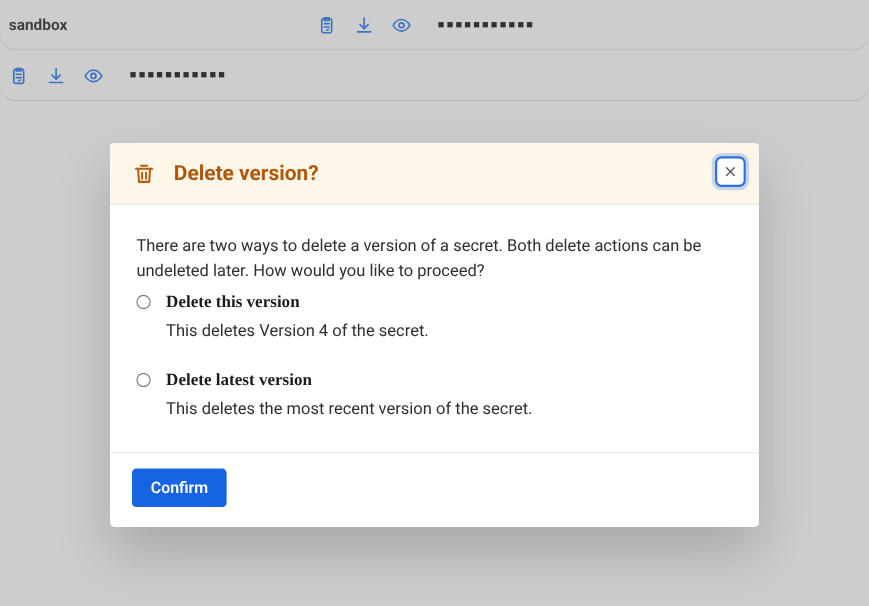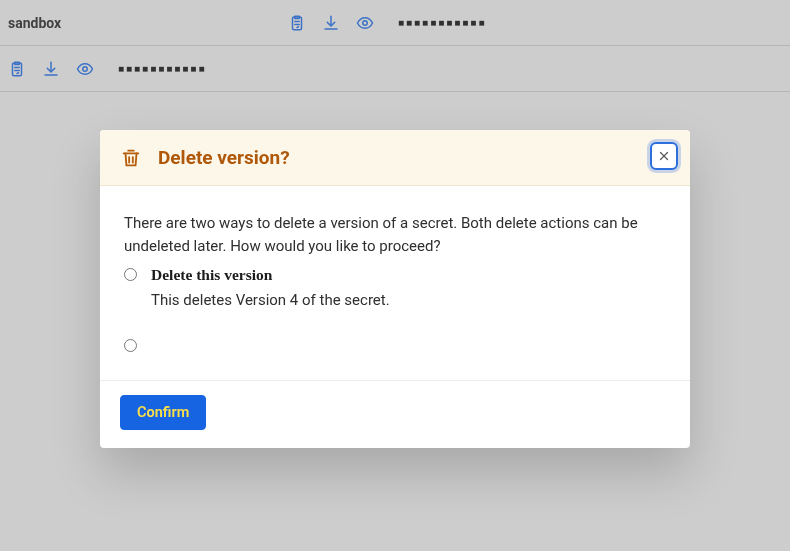--- a/index.html
+++ b/index.html
@@ -15,20 +15,21 @@
       position: absolute;
       inset: 0;
       background: #fbfbfb;
     }
     .secret-row {
       display: flex;
       align-items: center;
       padding: 0 8px;
       height: 46px;
       border-bottom: 1px solid #d6d6d6;
+      border-radius: 15px;
     }
     .secret-row .name {
       width: 280px;
       font-weight: 700;
       font-size: 14px;
       color: #242424;
     }
     .secret-row .icons {
       display: flex;
       gap: 16px;
@@ -145,21 +146,21 @@
       font-size: 14.5px;
       font-weight: 600;
       padding: 8px 16px;
       border-radius: 4px;
       cursor: pointer;
       border: 1px solid transparent;
       font-family: inherit;
     }
     .btn-primary {
       background: #1664e2;
-      color: #fde047;
+      color: #ffffff;
       border-color: #1664e2;
     }
     .btn-secondary {
       background: #fff;
       color: #3e3e3e;
       border: 1px solid #c9c9c9;
     }
   </style>
 </head>
 <body>
@@ -253,20 +254,24 @@
       <div class="option">
         <input type="radio" name="delopt" style="">
         <div>
           <div class="option-title">Delete this version</div>
           <div class="option-desc">This deletes Version 4 of the secret.</div>
         </div>
       </div>
 
       <div class="option">
         <input type="radio" name="delopt" style="">
+        <div>
+          <div class="option-title">Delete latest version</div>
+          <div class="option-desc">This deletes the most recent version of the secret.</div>
+        </div>
       </div>
     </div>
 
     <div class="modal-footer">
       <button class="btn btn-primary">Confirm</button>
     </div>
 
   </div>
 </div>
 

